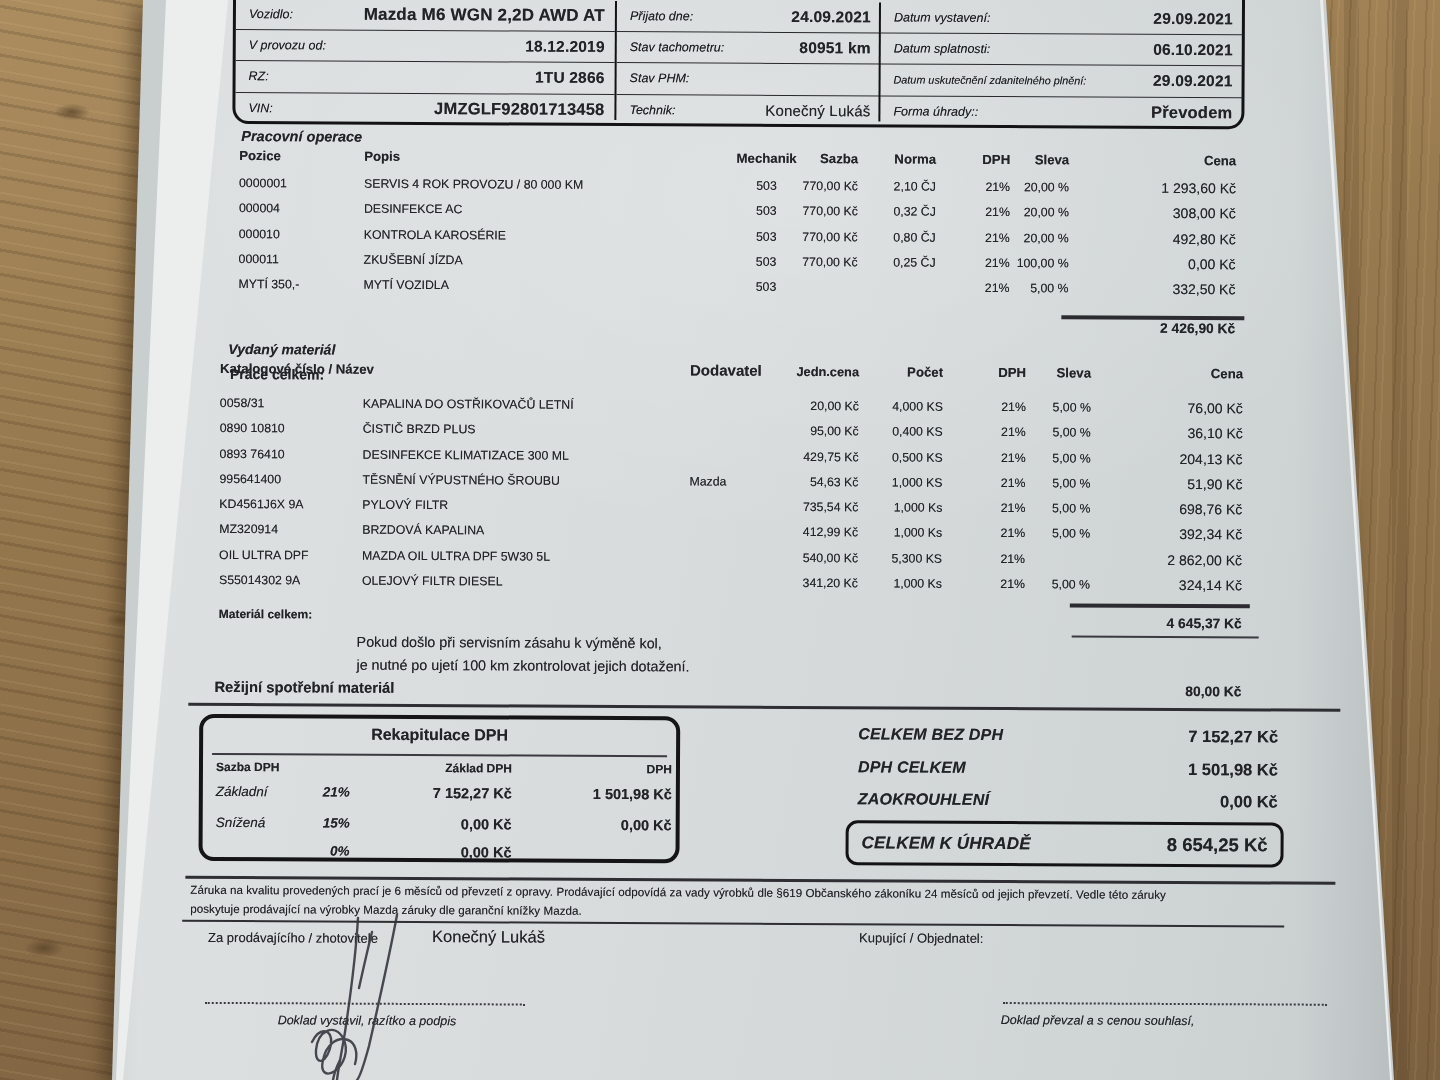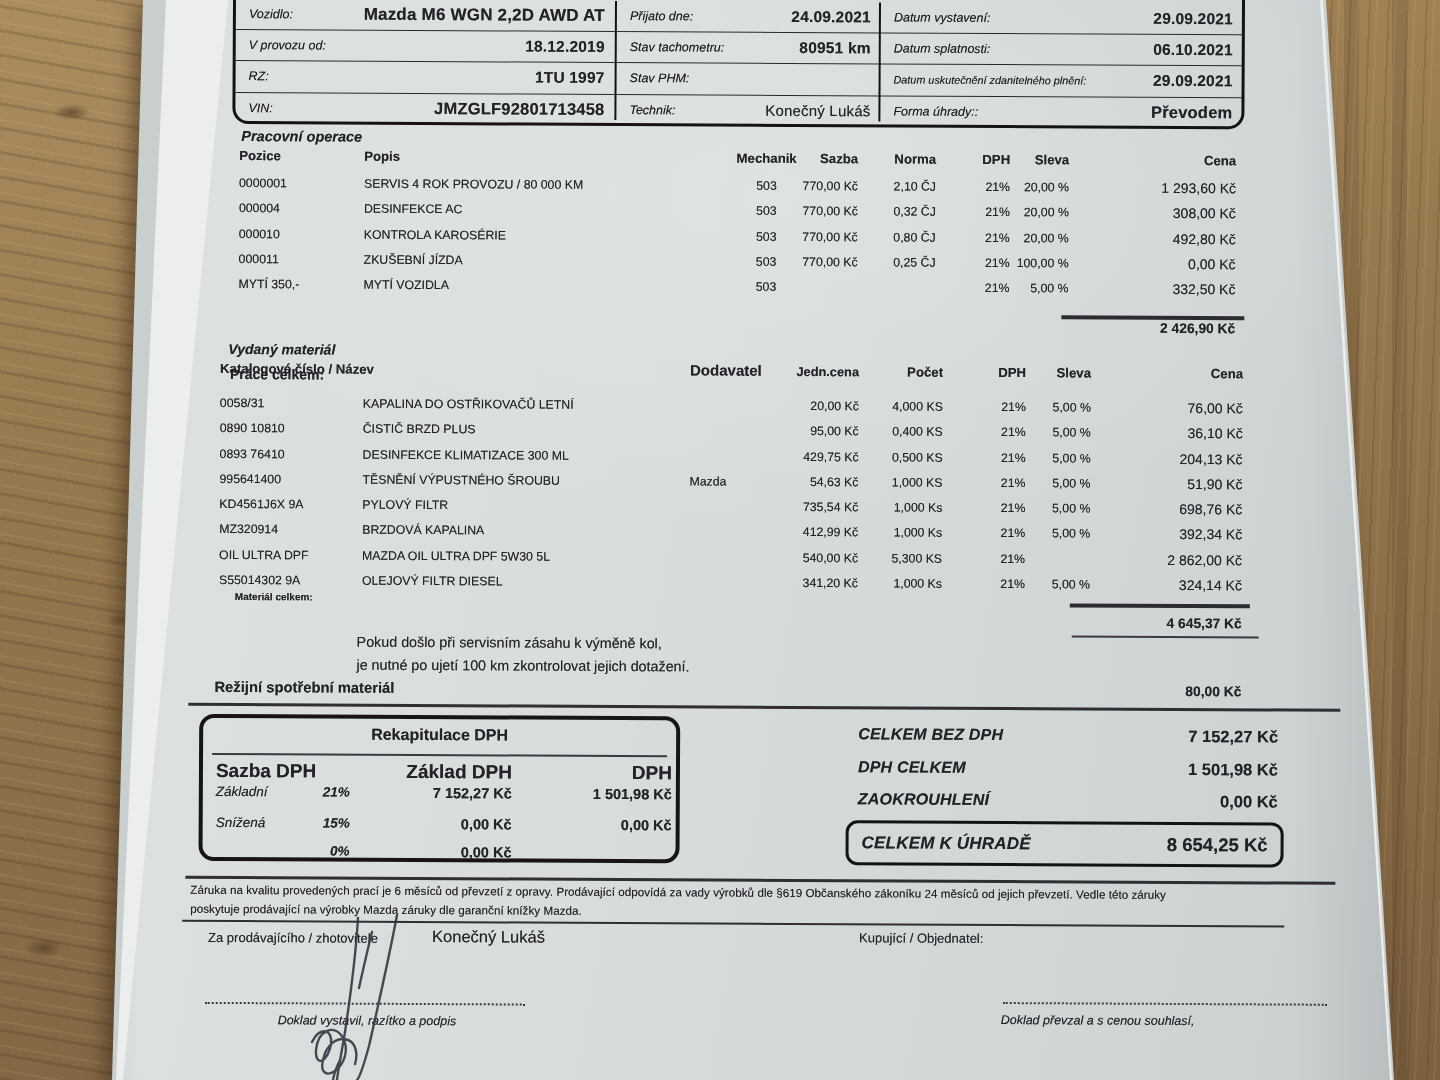--- a/index.html
+++ b/index.html
@@ -65,21 +65,21 @@
   .sum-bar{height:4px;background:#2b2b30;}
   .thin-line{height:1.5px;background:#3a3a40;}
   .rule{background:#2e2e33;}
   .tot-row{display:flex;justify-content:space-between;}
   
   .vat-box{left:203px;top:714px;width:481px;height:147px;border:4px solid #151518;
            border-radius:15px;box-sizing:border-box;}
   .vat-title{position:absolute;left:0;right:0;top:7px;text-align:center;font-weight:bold;font-size:16px;}
   .vat-rule{position:absolute;left:9px;right:9px;top:35px;height:1.5px;background:#3a3a40;}
   .vat-grid{position:absolute;left:13px;top:0;display:grid;grid-template-columns:92px 42px 162px 160px;}
-  .vat-h{font-size:19px;font-weight:bold;}
+  .vat-h{font-size:12px;font-weight:bold;}
   .vat-lbl{font-style:italic;font-size:13.5px;}
   .vat-pct{font-style:italic;font-weight:bold;font-size:13.5px;text-align:right;}
   .vat-num{font-weight:bold;font-size:14.5px;text-align:right;}
   
   .tline{left:862px;width:420px;font-size:16px;}
   .tline .lab{font-style:italic;font-weight:bold;letter-spacing:.2px;}
   .tline .val{font-weight:bold;font-size:16.5px;}
   .due-box{left:850px;top:817px;width:438px;height:45px;border:3.5px solid #131316;border-radius:12px;
            box-sizing:border-box;display:flex;align-items:center;justify-content:space-between;
            padding:0 13px;}
@@ -109,21 +109,21 @@
             <div class="hrow">
                 <span class="hlabel">Vozidlo:</span>
                 <span class="hval">Mazda M6 WGN 2,2D AWD AT</span>
               </div>
             <div class="hrow">
                 <span class="hlabel">V provozu od:</span>
                 <span class="hval">18.12.2019</span>
               </div>
             <div class="hrow">
                 <span class="hlabel">RZ:</span>
-                <span class="hval">1TU 1997</span>
+                <span class="hval">1TU 2866</span>
               </div>
             <div class="hrow">
                 <span class="hlabel">VIN:</span>
                 <span class="hval">JMZGLF92801713458</span>
               </div>
           </div>
           <div class="hcol hcol2">
             <div class="hrow">
                 <span class="hlabel">Přijato dne:</span>
                 <span class="hval">24.09.2021</span>
@@ -290,21 +290,21 @@
             <div class="gc al">OLEJOVÝ FILTR DIESEL</div>
             <div class="gc al"></div>
             <div class="gc ar">341,20 Kč</div>
             <div class="gc ar">1,000 Ks</div>
             <div class="gc ar">21%</div>
             <div class="gc ar">5,00 %</div>
             <div class="gc ar price">324,14 Kč</div>
         </div>
 
         <div class="abs sum-bar" style="left:1073px;top:599px;width:180px;"></div>
-        <div class="abs b" style="left:222px;top:591px;font-size:10px;margin-left:16px;">Materiál celkem:</div>
+        <div class="abs b" style="left:222px;top:607px;font-size:12px;">Materiál celkem:</div>
         <div class="abs b ar" style="left:240px;top:611px;width:1005px;font-size:13.8px;">4 645,37 Kč</div>
         <div class="abs thin-line" style="left:1075px;top:631px;width:187px;"></div>
 
         <div class="abs" style="left:360px;top:633px;font-size:14.3px;">Pokud došlo při servisním zásahu k výměně kol,</div>
         <div class="abs" style="left:360px;top:656px;font-size:14.3px;">je nutné po ujetí 100 km zkontrolovat jejich dotažení.</div>
 
         <div class="abs tot-row" style="left:218px;top:679px;width:1027px;">
           <span class="b" style="font-size:14.8px;">Režijní spotřební materiál</span>
           <span class="b" style="font-size:13.8px;">80,00 Kč</span>
         </div>

